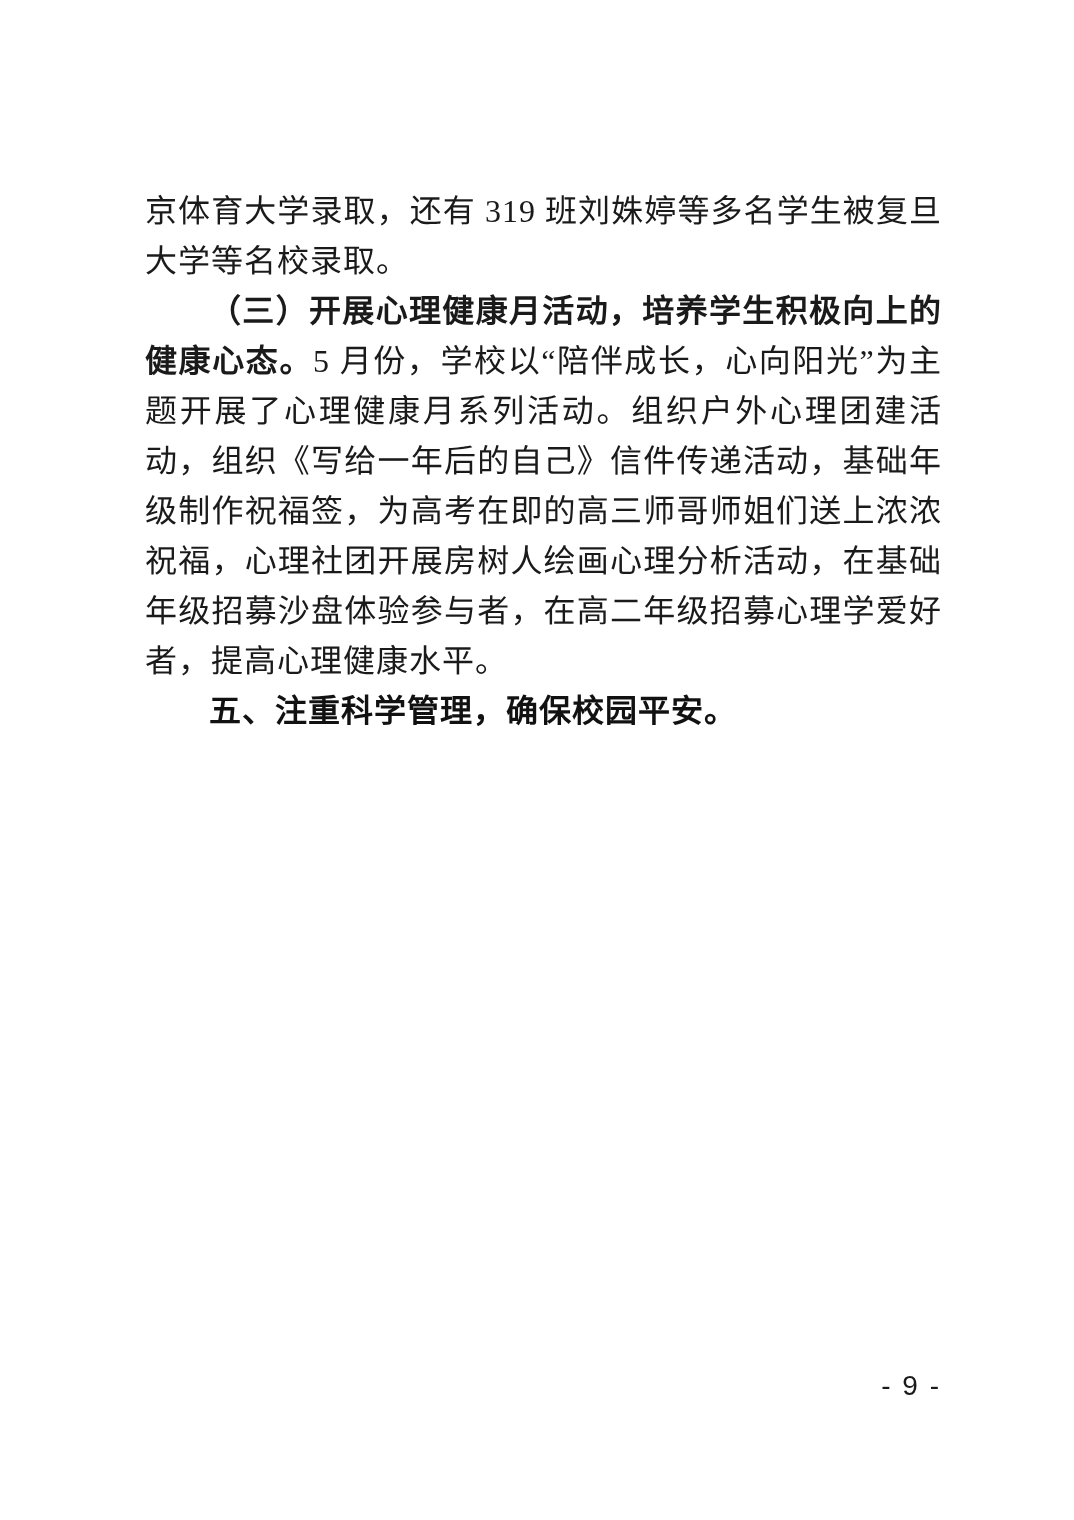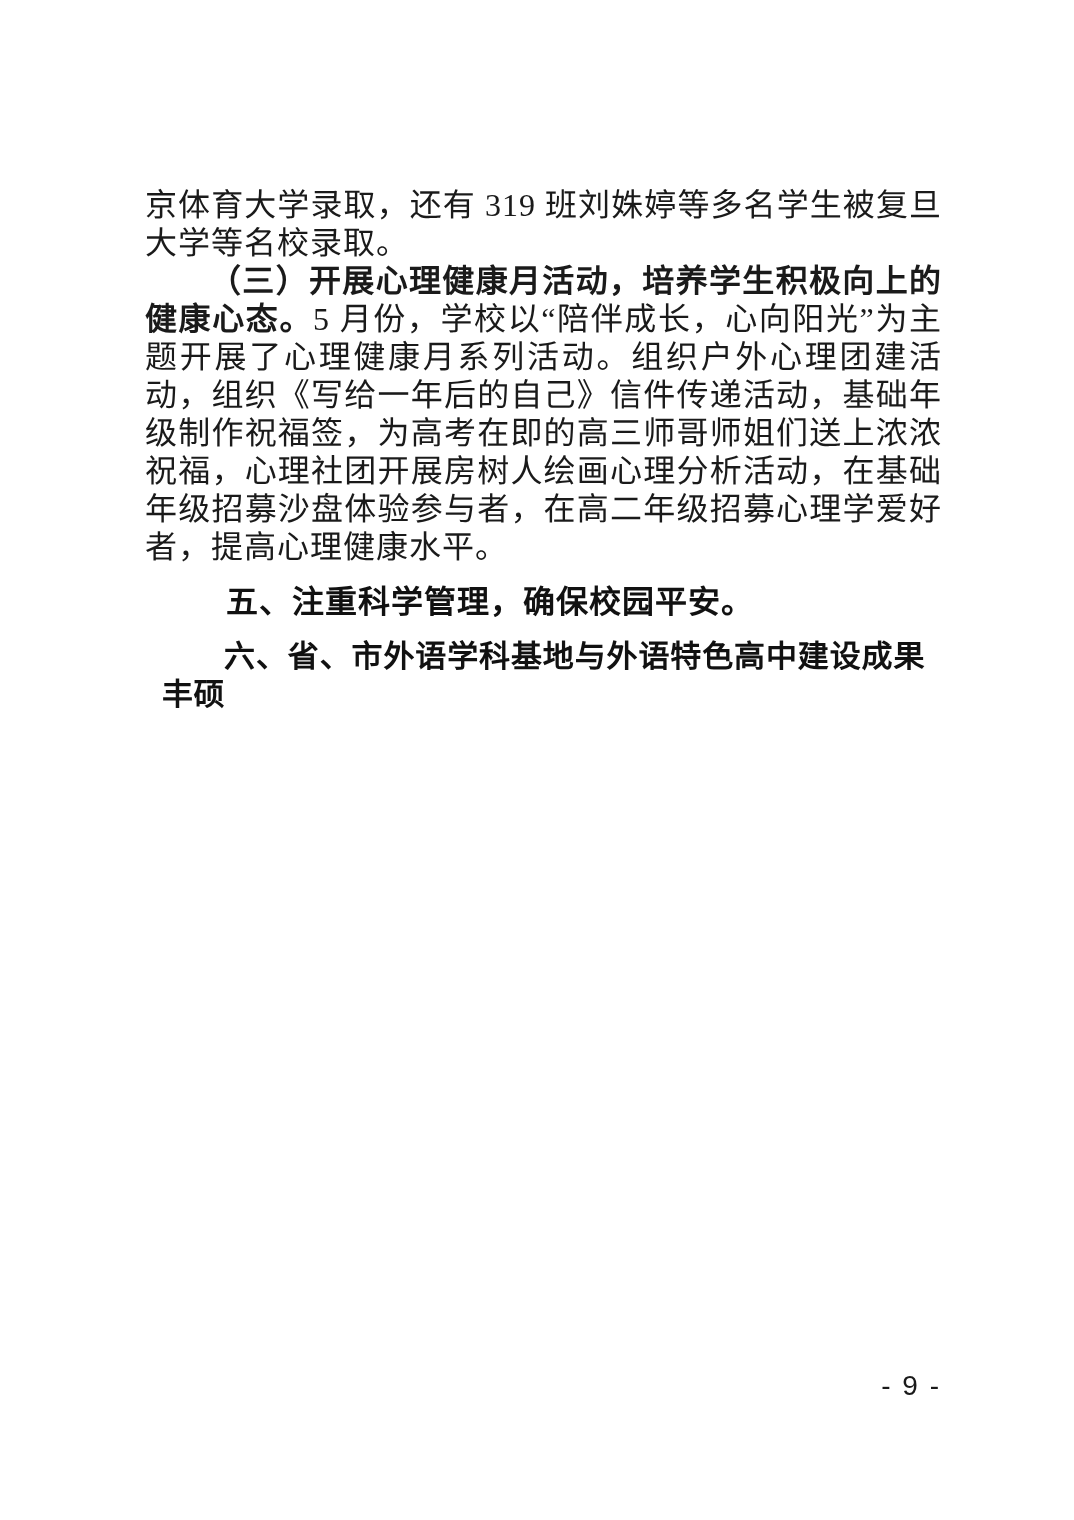--- a/index.html
+++ b/index.html
@@ -14,39 +14,39 @@
     background: #ffffff;
     overflow: hidden;
     font-family: "Liberation Serif", serif;
   }
   .content {
     position: absolute;
     left: 145px;
     top: 186px;
     width: 797px;
     font-size: 32px;
-    line-height: 38px;
+    line-height: 50px;
     letter-spacing: 1px;
     color: #1a1a1a;
     text-align: justify;
     text-justify: inter-character;
   }
   .para {
     margin: 0;
     text-indent: 2em;
   }
   .para.no-indent {
     text-indent: 0;
   }
   .lead-bold {
     font-weight: bold;
     margin-top: 40px;
   }
   .heading {
-    margin: 17px;
+    margin: 0;
     text-indent: 2em;
     font-family: "Liberation Sans", sans-serif;
     font-weight: bold;
     color: #111111;
   }
   .heading.heading-long {
     font-size: 31px;
     letter-spacing: 0.5px;
   }
   .page-number {
@@ -67,19 +67,18 @@
 
     <p class="para no-indent">京体育大学录取，还有 319 班刘姝婷等多名学生被复旦大学等名校录取。</p>
 
     <p class="para">
       <span class="lead-bold">（三）开展心理健康月活动，培养学生积极向上的健康心态。</span><span>5 月份，学校以“陪伴成长，心向阳光”为主题开展了心理健康月系列活动。组织户外心理团建活动，组织《写给一年后的自己》信件传递活动，基础年级制作祝福签，为高考在即的高三师哥师姐们送上浓浓祝福，心理社团开展房树人绘画心理分析活动，在基础年级招募沙盘体验参与者，在高二年级招募心理学爱好者，提高心理健康水平。</span>
     </p>
 
     <p class="heading">五、注重科学管理，确保校园平安。</p>
 
 
-    <p class="heading heading-long">六、省、市外语学科基地与外语特色高中建设成果丰硕</p>
 
 
   </div>
 
   <div class="page-number">- 9 -</div>
 </div>
 
 </body></html>

